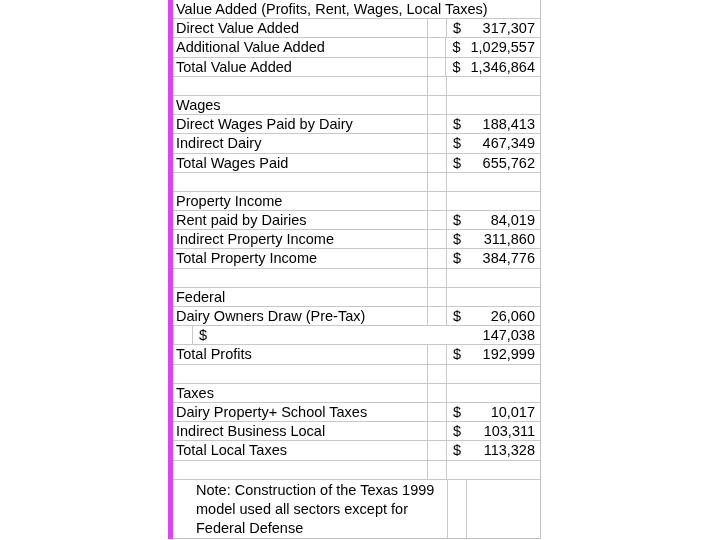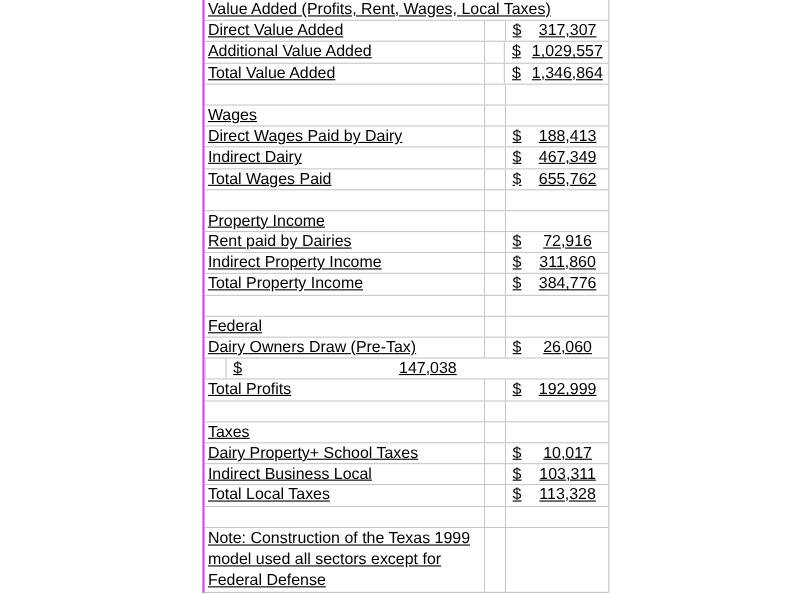--- a/index.html
+++ b/index.html
@@ -1,30 +1,30 @@
 <!DOCTYPE html>
 <html><head>
   <meta charset="utf-8">
   <style>
     html, body { margin: 0; padding: 0; background: #ffffff; }
     body { width: 720px; height: 540px; position: relative; overflow: hidden;
            font-family: "Liberation Sans", sans-serif; color: #000; }
-    .sheet { position: absolute; left: 184px; top: 0; width: 367px;
-             border-left: 2px solid #d946ef; border-right: 1px solid #c0c0c0; text-decoration: underline; }
+    .sheet { position: absolute; left: 168px; top: 0; width: 367px;
+             border-left: 5px solid #d946ef; border-right: 1px solid #c0c0c0; }
     .row { display: flex; height: 19.2px; border-bottom: 1px solid #c8c8c8; box-sizing: border-box; }
     .row.note { height: 59px; border-bottom: 1px solid #c0c0c0; }
     .c1 { width: 254px; box-sizing: border-box; padding-left: 3px; font-size: 14.5px; line-height: 18px;
           white-space: nowrap; overflow: visible; }
     .c2 { width: 19px; border-left: 1px solid #c8c8c8; box-sizing: border-box; }
     .c3 { flex: 1; border-left: 1px solid #c8c8c8; box-sizing: border-box; display: flex;
           font-size: 14.5px; line-height: 18px; padding: 0 5px 0 6px; }
     .c3 .cur { width: 18px; }
-    .c3 .amt { flex: 1; text-align: center; }
+    .c3 .amt { flex: 1; text-align: right; }
     .row.title .c1 { width: 100%; position: relative; z-index: 1; }
-    .row.note .c1 { white-space: normal; width: 254px; line-height: 19px; padding-top: 1px; }
+    .row.note .c1 { white-space: normal; width: 254px; line-height: 19px; padding-top: 1px; margin-left: 20px; }
   </style>
 </head>
 <body>
 
 <div class="sheet">
   <div class="row title">
     <div class="c1">Value Added (Profits, Rent, Wages, Local Taxes)</div>
 
   </div>
   <div id="rows">
@@ -106,21 +106,21 @@
         <div class="c3">
           <span class="cur"></span>
           <span class="amt"></span>
         </div>
       </div>
       <div class="row">
         <div class="c1">Rent paid by Dairies</div>
         <div class="c2"></div>
         <div class="c3">
           <span class="cur">$</span>
-          <span class="amt">72,916</span>
+          <span class="amt">84,019</span>
         </div>
       </div>
       <div class="row">
         <div class="c1">Indirect Property Income</div>
         <div class="c2"></div>
         <div class="c3">
           <span class="cur">$</span>
           <span class="amt">311,860</span>
         </div>
       </div>

